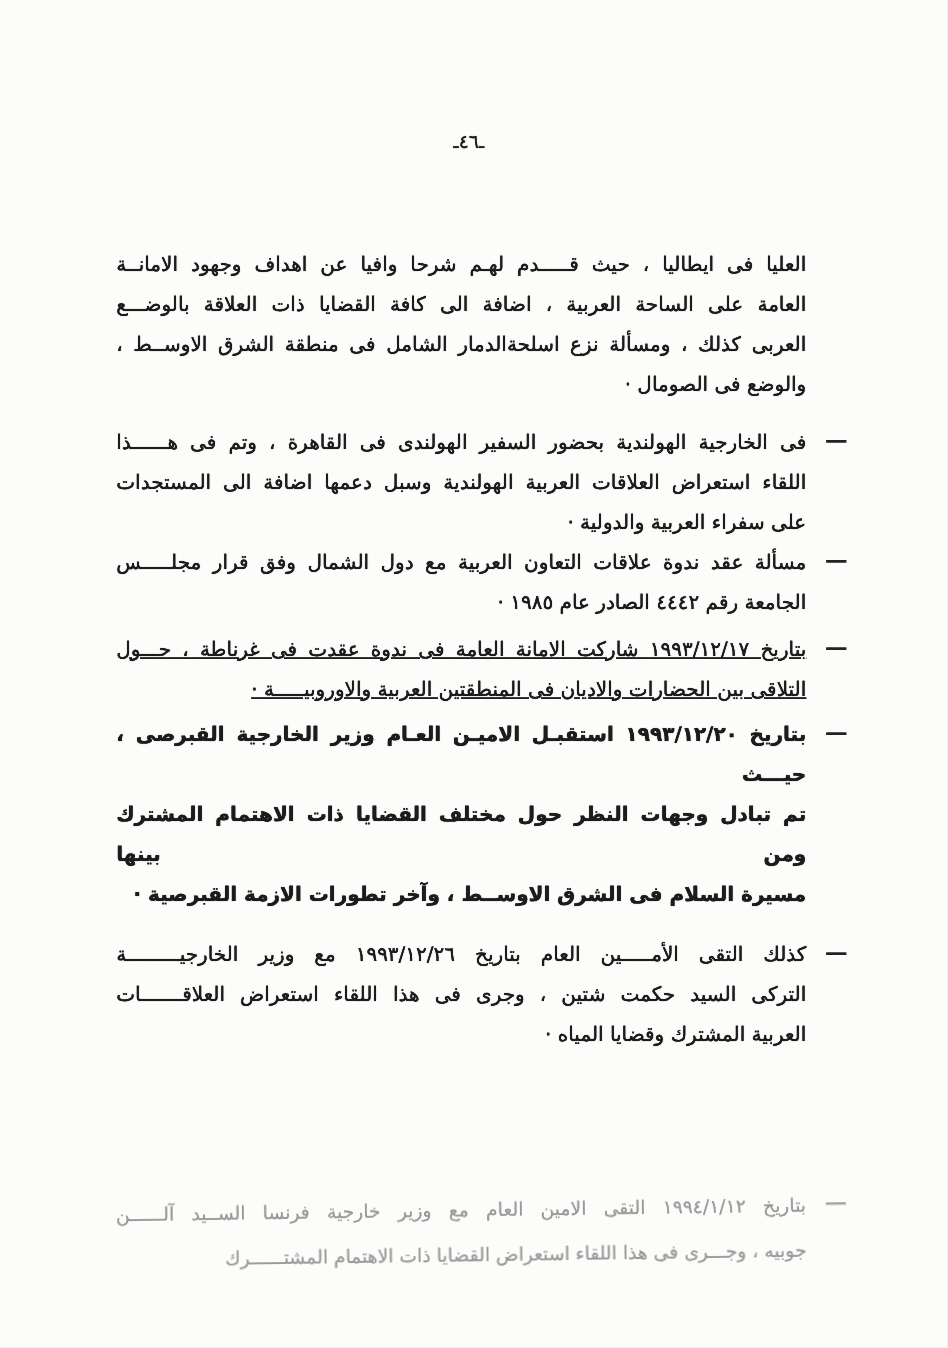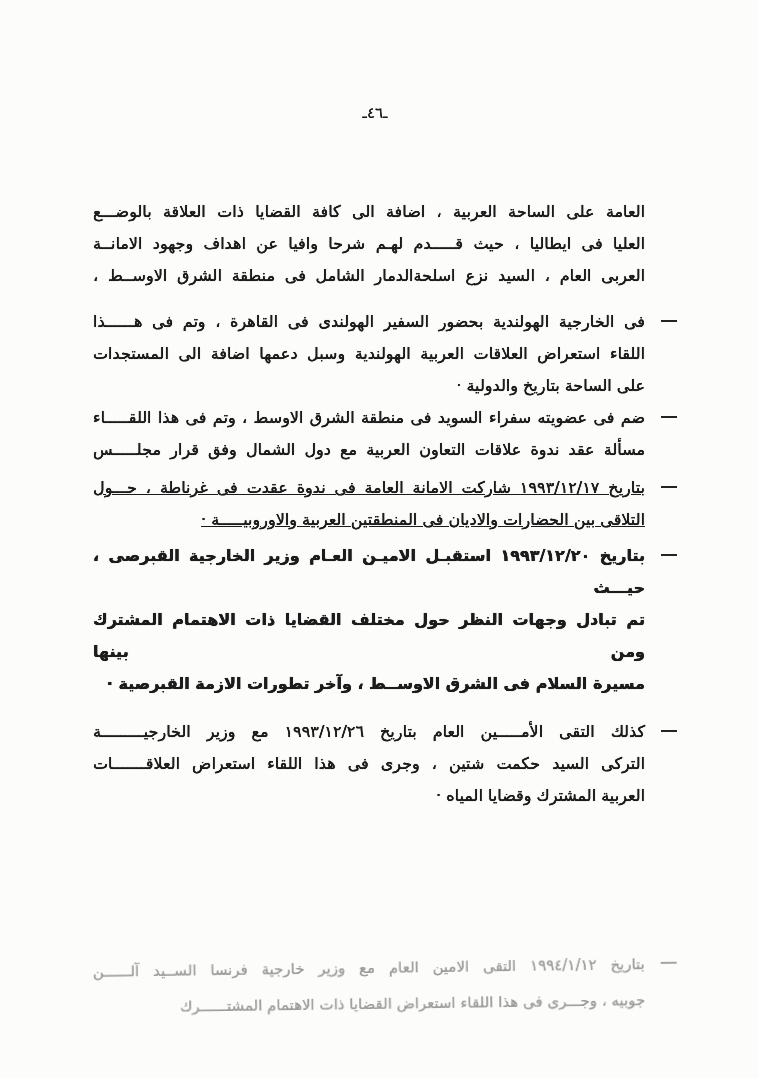--- a/index.html
+++ b/index.html
@@ -68,34 +68,35 @@
   .footnote .dash{background:#a4a4a4;box-shadow:none;top:16px;}
 </style>
 </head>
 <body>
 
 <div class="page">
   <div class="pagenum">ـ٤٦ـ</div>
 
   <div class="content" id="content">
       <div class="para p-0">
+        <div class="line">العليا فى ايطاليا ،  حيث قـــــدم لهـم شرحا وافيا عن اهداف وجهود الامانــة</div>
         <div class="line">العامة على الساحة العربية ،  اضافة الى كافة القضايا ذات العلاقة بالوضـــع</div>
-        <div class="line">العليا فى ايطاليا ،  حيث قـــــدم لهـم شرحا وافيا عن اهداف وجهود الامانــة</div>
-        <div class="line">العربى العام ، السيد نزع اسلحةالدمار الشامل فى منطقة الشرق الاوســط ،</div>
+        <div class="line">العربى كذلك ، ومسألة نزع اسلحةالدمار الشامل فى منطقة الشرق الاوســط ،</div>
+        <div class="line last">والوضع فى الصومال ·</div>
       </div>
       <div class="para p-1">
         <span class="dash"></span>
         <div class="line">فى الخارجية الهولندية بحضور السفير الهولندى فى القاهرة ، وتم فى هــــــذا</div>
         <div class="line">اللقاء استعراض العلاقات العربية الهولندية وسبل دعمها اضافة الى المستجدات</div>
-        <div class="line last">على الساحة بتاريخ والدولية ·</div>
+        <div class="line last">على سفراء العربية والدولية ·</div>
       </div>
       <div class="para p-2">
         <span class="dash"></span>
-        <div class="line">ضم فى عضويته سفراء السويد فى منطقة الشرق الاوسط ، وتم فى هذا اللقـــــاء</div>
         <div class="line">مسألة عقد ندوة علاقات التعاون العربية مع دول الشمال وفق قرار مجلـــــس</div>
+        <div class="line last">الجامعة رقم ٤٤٤٢ الصادر عام ١٩٨٥ ·</div>
       </div>
       <div class="para p-3">
         <span class="dash"></span>
         <div class="line">بتاريخ ١٩٩٣/١٢/١٧ شاركت الامانة العامة فى ندوة عقدت فى غرناطة ، حـــول</div>
         <div class="line last">التلاقى بين الحضارات والاديان فى المنطقتين العربية والاوروبيـــــة ·</div>
       </div>
       <div class="para p-4">
         <span class="dash"></span>
         <div class="line">بتاريخ ١٩٩٣/١٢/٢٠ استقبـل الاميـن العـام وزير الخارجية القبرصى ، حيـــث</div>
         <div class="line">تم تبادل وجهات النظر حول مختلف القضايا ذات الاهتمام المشترك ومن بينها</div>

